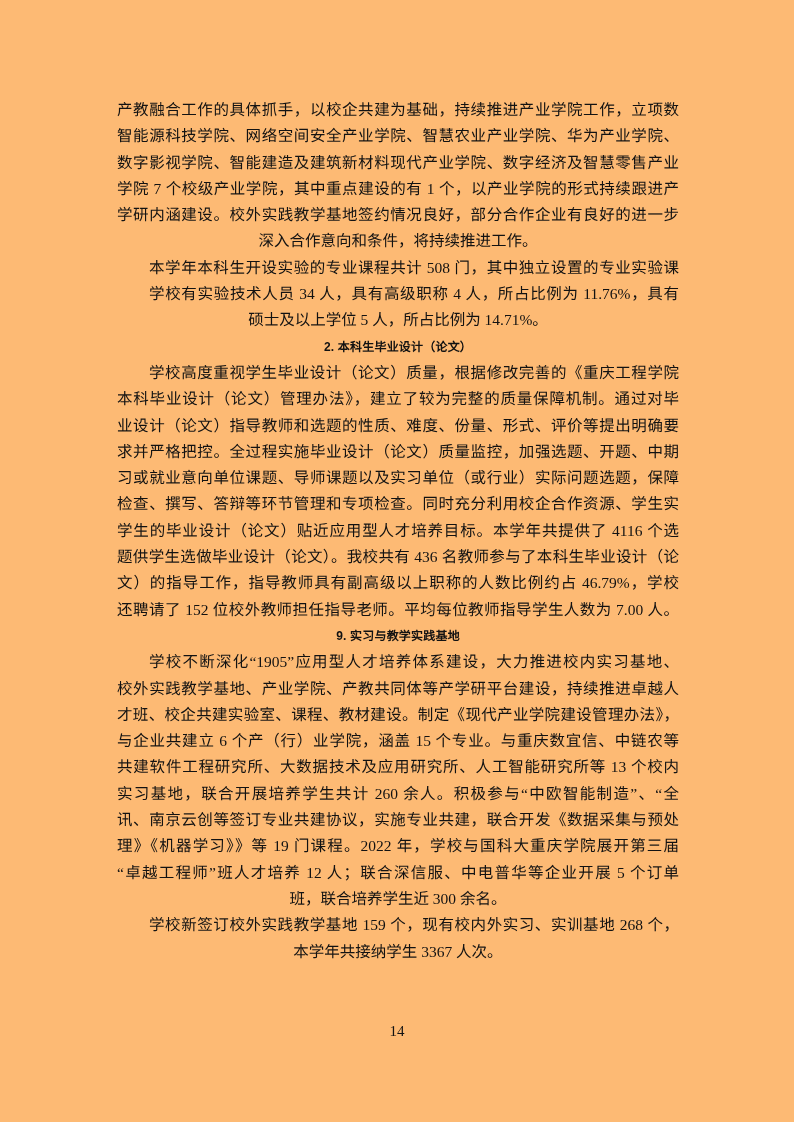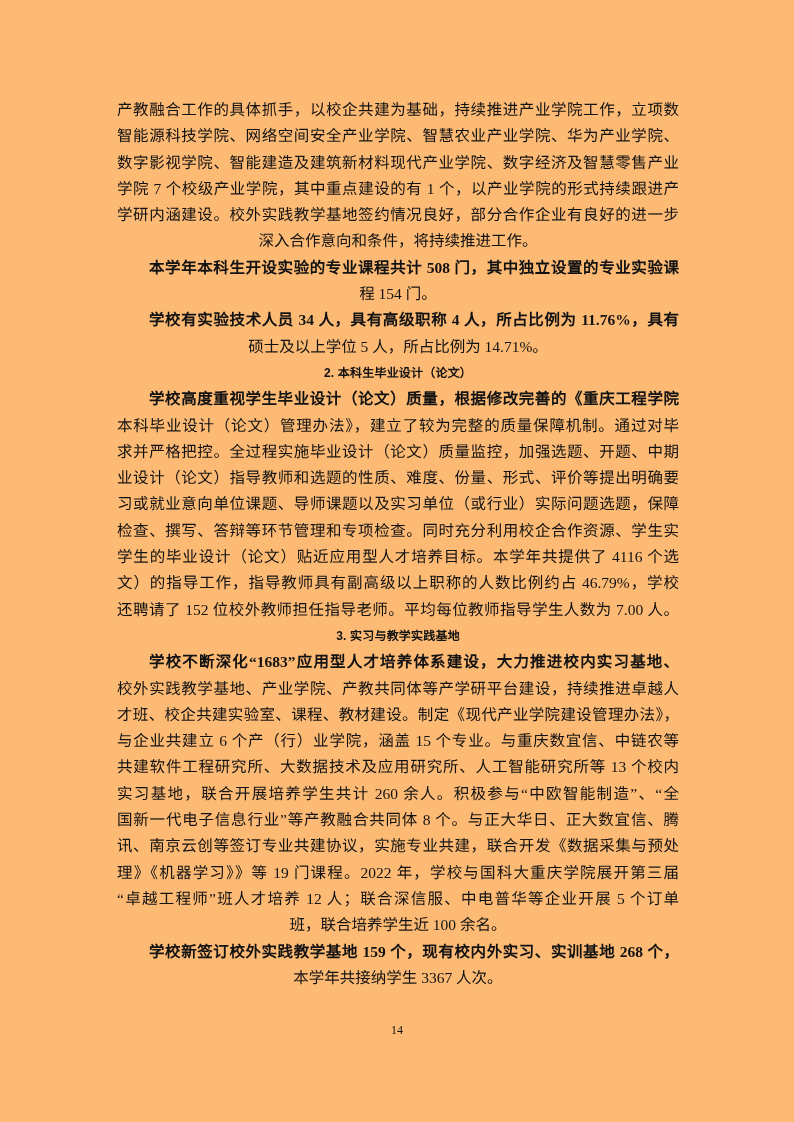--- a/index.html
+++ b/index.html
@@ -30,73 +30,71 @@
     white-space: nowrap;
     text-align: center;
   }
   .line.j {
     white-space: normal;
     text-align: justify;
     text-align-last: justify;
   }
   .line.indent {
     padding-left: 32px;
-    font-weight: bold;
   }
   .line.heading {
     font-family: "Liberation Sans", "DejaVu Sans", sans-serif;
     font-weight: 700;
     font-size: 12px;
     letter-spacing: 0.2px;
   }
   .page-number {
     position: absolute;
     left: 0;
     top: 1023px;
     width: 794px;
     text-align: center;
-    font-size: 12px;
+    font-size: 15px;
     font-family: "Liberation Serif", "DejaVu Serif", serif;
     color: #121212;
   }
 </style>
 </head>
 <body>
 
 <div class="page">
   <div class="text-block" id="text-block">
       <div class="line j">产教融合工作的具体抓手，以校企共建为基础，持续推进产业学院工作，立项数</div>
       <div class="line j">智能源科技学院、网络空间安全产业学院、智慧农业产业学院、华为产业学院、</div>
       <div class="line j">数字影视学院、智能建造及建筑新材料现代产业学院、数字经济及智慧零售产业</div>
       <div class="line j">学院 7 个校级产业学院，其中重点建设的有 1 个，以产业学院的形式持续跟进产</div>
       <div class="line j">学研内涵建设。校外实践教学基地签约情况良好，部分合作企业有良好的进一步</div>
       <div class="line">深入合作意向和条件，将持续推进工作。</div>
       <div class="line indent j">本学年本科生开设实验的专业课程共计 508 门，其中独立设置的专业实验课</div>
-      <div class="line">程 154 门。</div>
       <div class="line indent j">学校有实验技术人员 34 人，具有高级职称 4 人，所占比例为 11.76%，具有</div>
       <div class="line">硕士及以上学位 5 人，所占比例为 14.71%。</div>
       <div class="line heading">2. 本科生毕业设计（论文）</div>
       <div class="line indent j">学校高度重视学生毕业设计（论文）质量，根据修改完善的《重庆工程学院</div>
       <div class="line j">本科毕业设计（论文）管理办法》，建立了较为完整的质量保障机制。通过对毕</div>
+      <div class="line j">业设计（论文）指导教师和选题的性质、难度、份量、形式、评价等提出明确要</div>
       <div class="line j">求并严格把控。全过程实施毕业设计（论文）质量监控，加强选题、开题、中期</div>
-      <div class="line j">业设计（论文）指导教师和选题的性质、难度、份量、形式、评价等提出明确要</div>
       <div class="line j">习或就业意向单位课题、导师课题以及实习单位（或行业）实际问题选题，保障</div>
       <div class="line j">检查、撰写、答辩等环节管理和专项检查。同时充分利用校企合作资源、学生实</div>
       <div class="line j">学生的毕业设计（论文）贴近应用型人才培养目标。本学年共提供了 4116 个选</div>
+      <div class="line j">题供学生选做毕业设计（论文）。我校共有 436 名教师参与了本科生毕业设计（论</div>
       <div class="line j">文）的指导工作，指导教师具有副高级以上职称的人数比例约占 46.79%，学校</div>
       <div class="line j">还聘请了 152 位校外教师担任指导老师。平均每位教师指导学生人数为 7.00 人。</div>
-      <div class="line heading">3. 实习与教学实践基地</div>
-      <div class="line indent j">学校不断深化“1683”应用型人才培养体系建设，大力推进校内实习基地、</div>
+      <div class="line heading">9. 实习与教学实践基地</div>
+      <div class="line indent j">学校不断深化“1905”应用型人才培养体系建设，大力推进校内实习基地、</div>
       <div class="line j">校外实践教学基地、产业学院、产教共同体等产学研平台建设，持续推进卓越人</div>
       <div class="line j">才班、校企共建实验室、课程、教材建设。制定《现代产业学院建设管理办法》，</div>
       <div class="line j">与企业共建立 6 个产（行）业学院，涵盖 15 个专业。与重庆数宜信、中链农等</div>
       <div class="line j">共建软件工程研究所、大数据技术及应用研究所、人工智能研究所等 13 个校内</div>
       <div class="line j">实习基地，联合开展培养学生共计 260 余人。积极参与“中欧智能制造”、“全</div>
-      <div class="line j">国新一代电子信息行业”等产教融合共同体 8 个。与正大华日、正大数宜信、腾</div>
       <div class="line j">讯、南京云创等签订专业共建协议，实施专业共建，联合开发《数据采集与预处</div>
       <div class="line j">理》《机器学习》》等 19 门课程。2022 年，学校与国科大重庆学院展开第三届</div>
       <div class="line j">“卓越工程师”班人才培养 12 人；联合深信服、中电普华等企业开展 5 个订单</div>
-      <div class="line">班，联合培养学生近 100 余名。</div>
+      <div class="line">班，联合培养学生近 300 余名。</div>
       <div class="line indent j">学校新签订校外实践教学基地 159 个，现有校内外实习、实训基地 268 个，</div>
       <div class="line">本学年共接纳学生 3367 人次。</div>
     </div>
   <div class="page-number">14</div>
 </div>
 
 </body></html>

